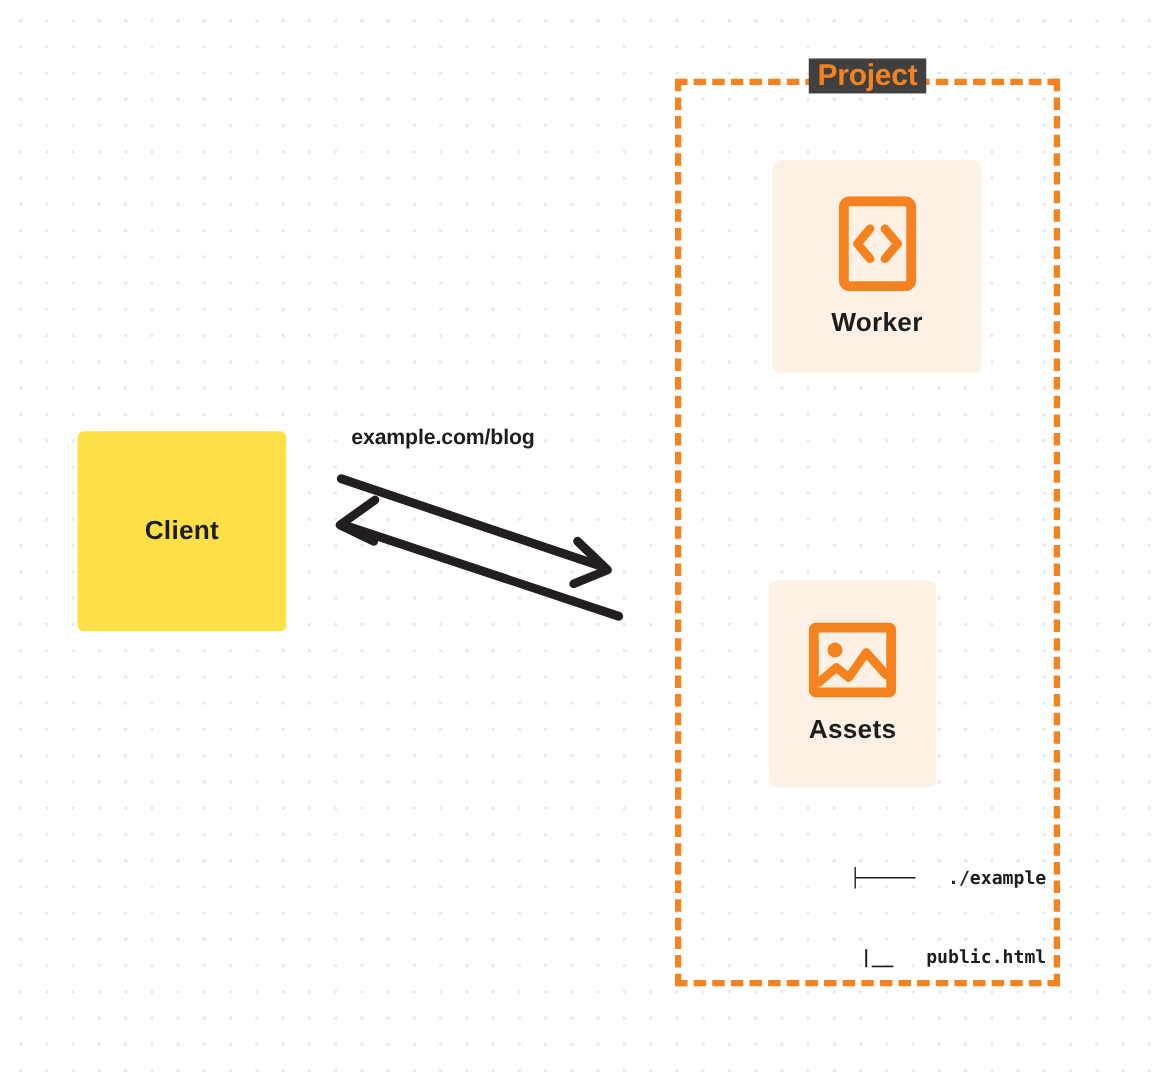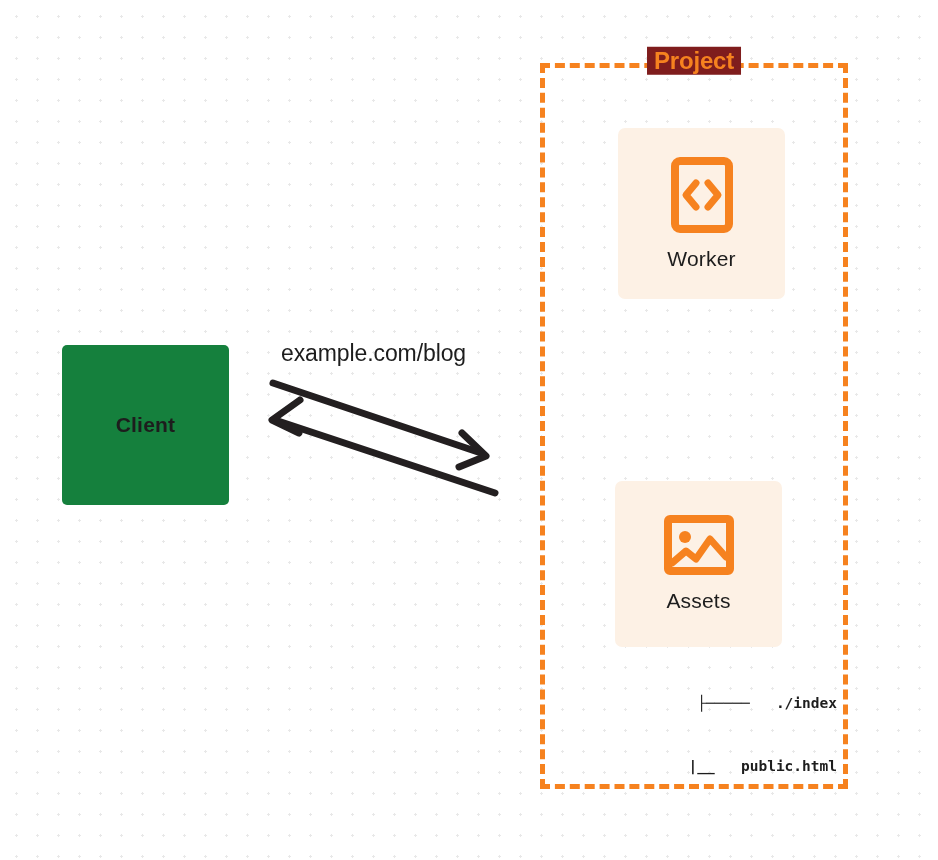--- a/index.html
+++ b/index.html
@@ -26,21 +26,21 @@
     height: 860px;
   }
 
   
   .client-node {
     position: absolute;
     left: 62px;
     top: 345px;
     width: 167px;
     height: 160px;
-    background: #15803d;
+    background: #fde047;
     border-radius: 5px;
     display: flex;
     align-items: center;
     justify-content: center;
   }
   .client-label {
     font-size: 21px;
     font-weight: bold;
     color: #1d1d1d;
     letter-spacing: 0.2px;
@@ -53,42 +53,42 @@
     top: 360px;
     width: 270px;
     height: 155px;
     overflow: visible;
   }
 
   .edge-label {
     position: absolute;
     left: 281px;
     top: 340px;
-    font-size: 23px;
-    font-weight: normal;
+    font-size: 17px;
+    font-weight: bold;
     color: #1d1d1d;
     white-space: nowrap;
     letter-spacing: -0.1px;
   }
 
   
   .project-box {
     position: absolute;
     left: 540px;
     top: 63px;
     width: 308px;
     height: 726px;
     border: 5px dashed #f6821f;
   }
   .project-title {
     position: absolute;
     left: 50%;
     top: -5px;
     transform: translate(-50%, -58%);
-    background: #7f1d1d;
+    background: #404040;
     padding: 0 7px;
     font-size: 24px;
     font-weight: bold;
     color: #f6821f;
     letter-spacing: -0.2px;
     white-space: nowrap;
   }
 
   
   .card {
@@ -101,31 +101,31 @@
     justify-content: center;
   }
   .card-worker {
     left: 73px;   
     top: 60px;
     width: 167px;
     height: 171px;
   }
   .card-assets {
     left: 70px;
-    top: 413px;
-    width: 167px;
+    top: 396px;
+    width: 134px;
     height: 166px;
   }
   .card-icon {
     margin-bottom: 14px;
     line-height: 0;
   }
   .card-label {
     font-size: 21px;
-    font-weight: normal;
+    font-weight: bold;
     color: #1d1d1d;
     letter-spacing: 0.2px;
   }
 
   
   .file-tree {
     position: absolute;
     left: 44px;
     top: 583px;
     width: 248px;
@@ -183,20 +183,20 @@
         <svg width="70" height="60" viewBox="0 0 70 60">
           <rect x="4" y="4" width="62" height="52" rx="2" fill="none" stroke="#f6821f" stroke-width="8"></rect>
           <circle cx="21" cy="22" r="6" fill="#f6821f"></circle>
           <polyline points="8,48 22,36 32,44 46,24 62,42" fill="none" stroke="#f6821f" stroke-width="7" stroke-linecap="round" stroke-linejoin="round"></polyline>
         </svg>
       </div>
       <div class="card-label">Assets</div>
     </div>
 
     <div class="file-tree">
-      <span class="file-tree-row">├─────   ./index</span>
+      <span class="file-tree-row">├─────   ./example</span>
       <span class="file-tree-row"> |__   public.html</span>
       
     </div>
 
   </div>
 
 </div>
 
 </body></html>

